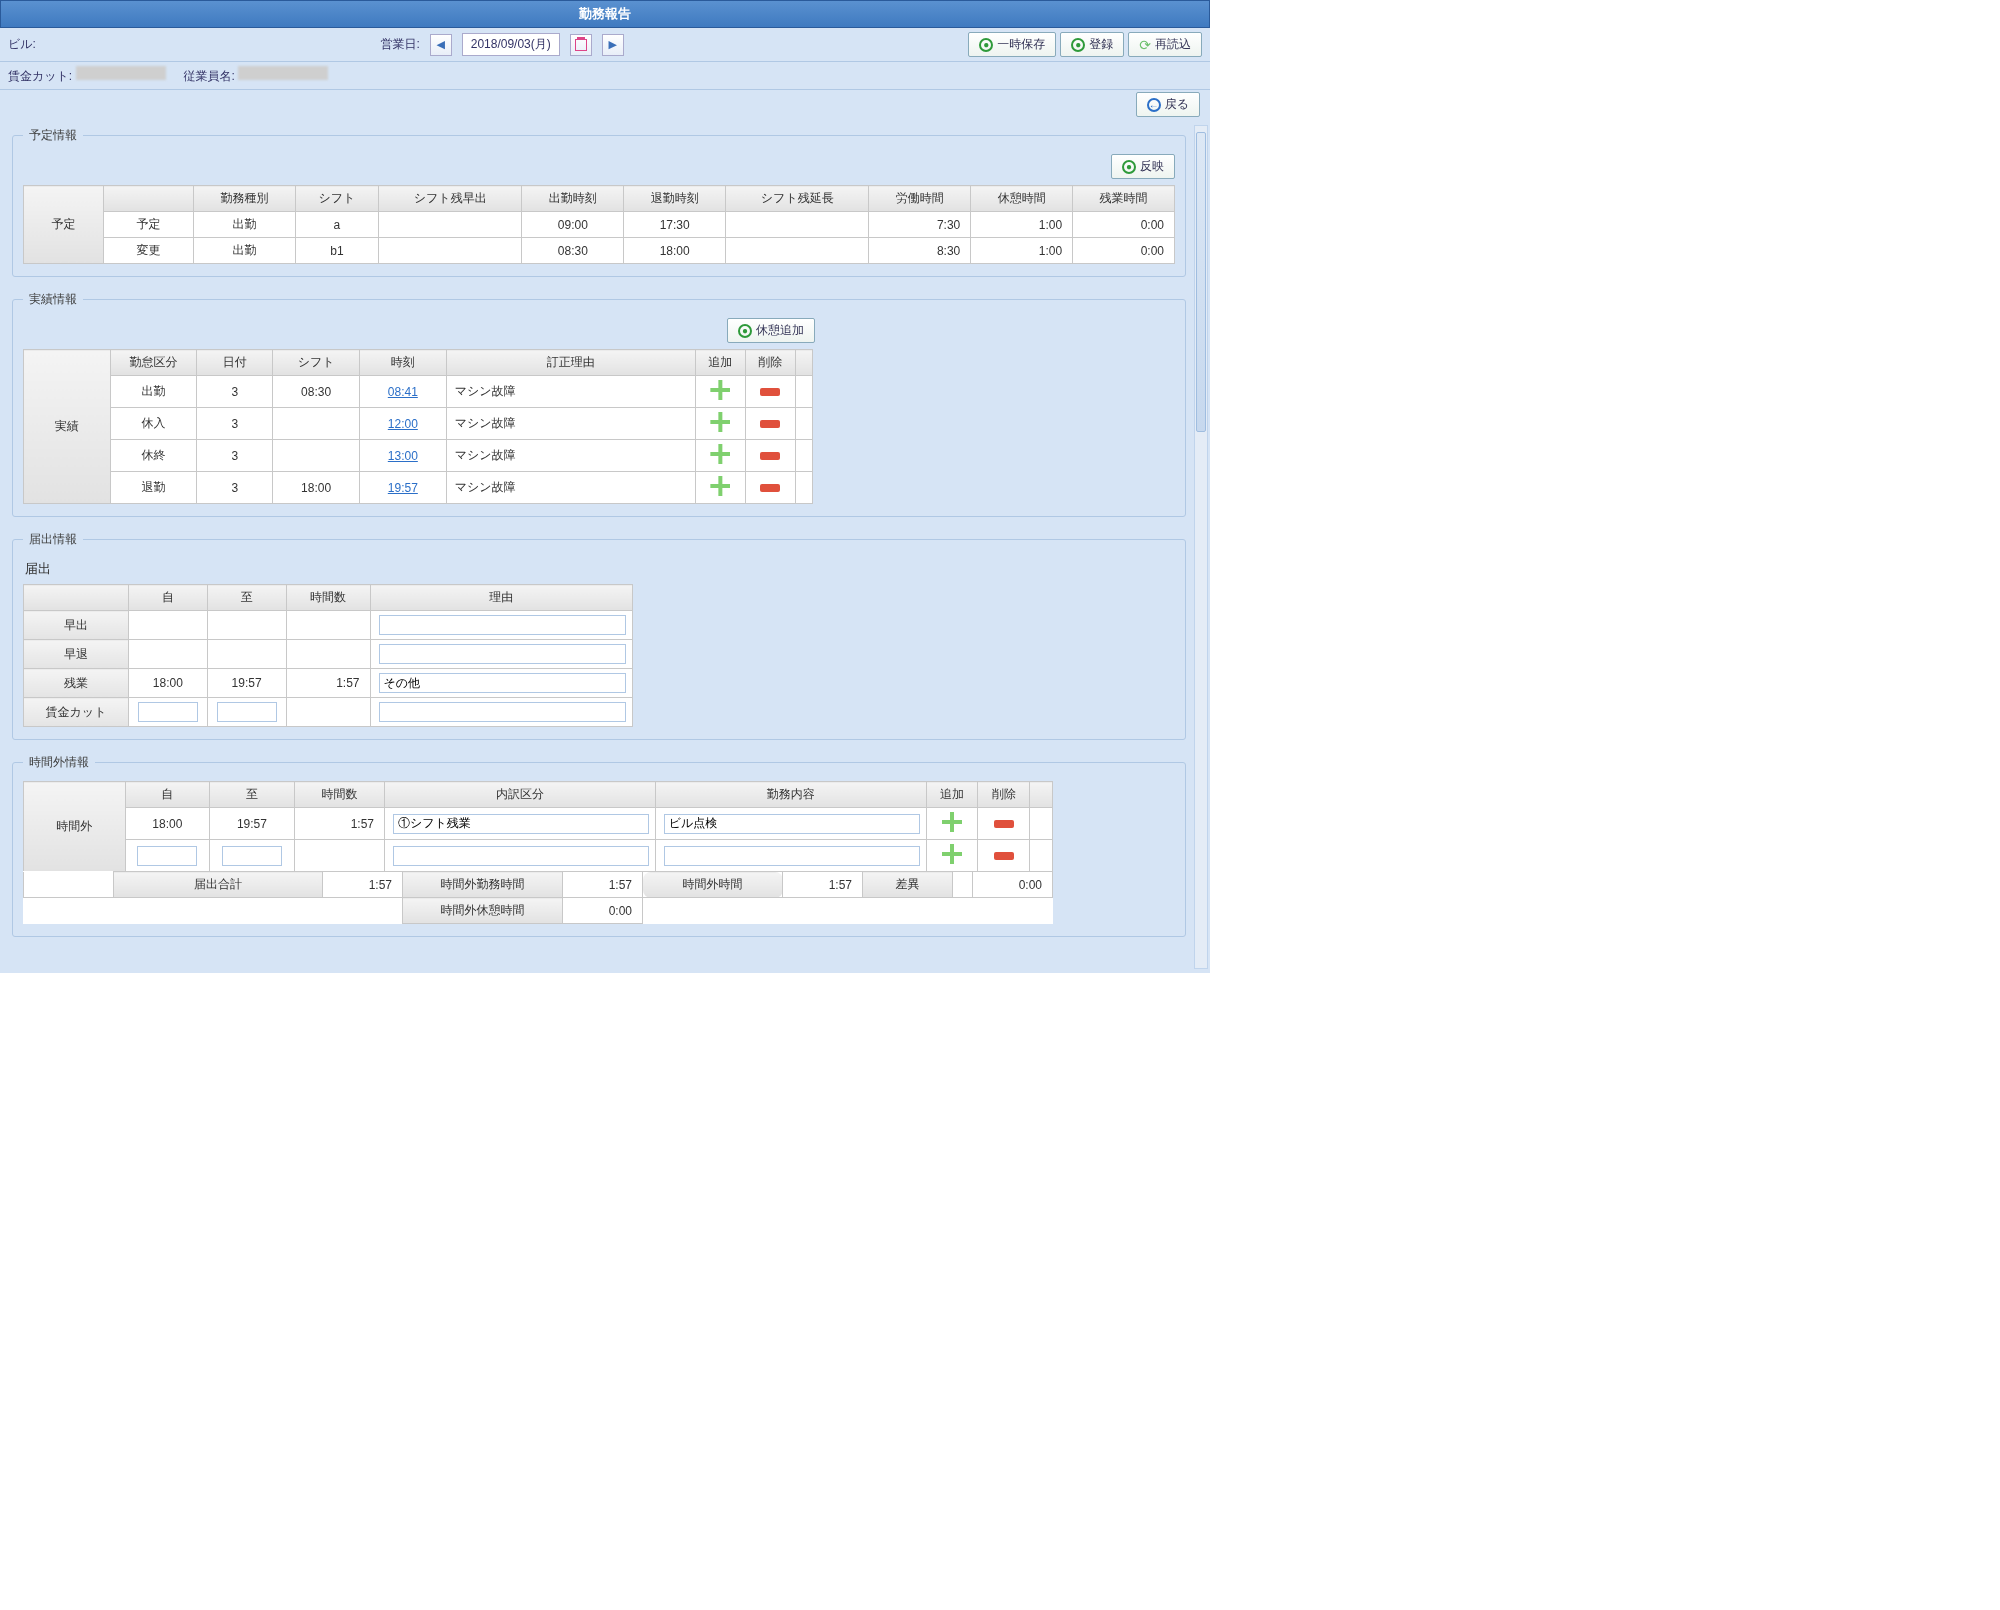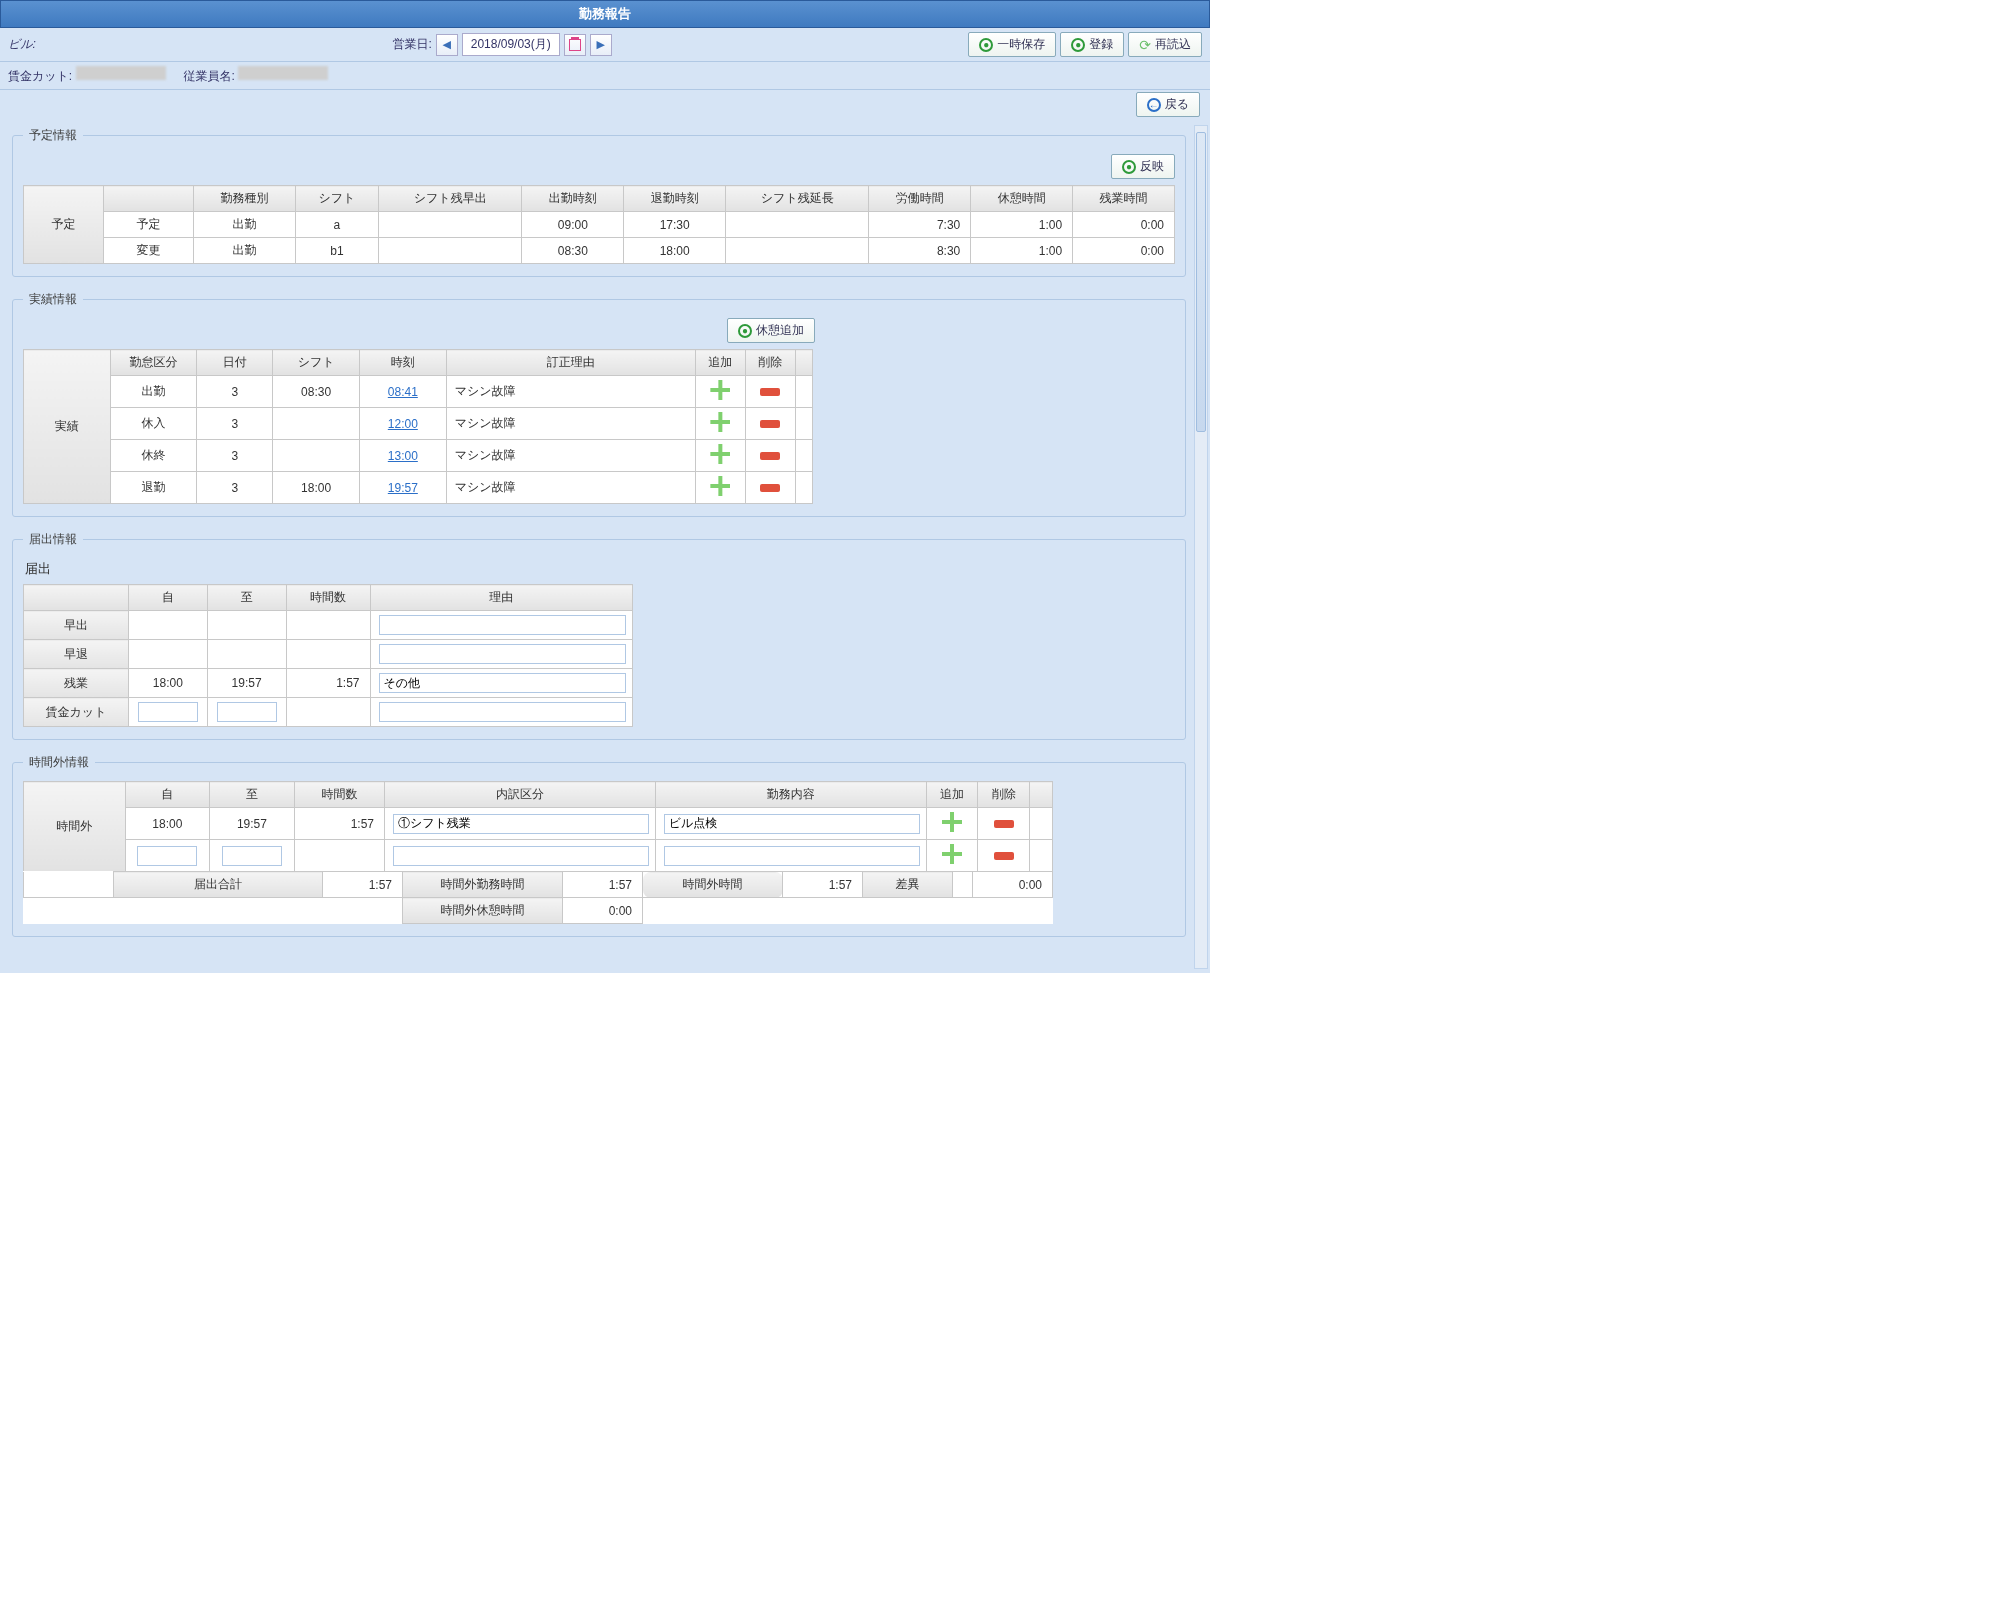--- a/index.html
+++ b/index.html
@@ -26,22 +26,22 @@
   font-size: 13px;
   border: 1px solid #2a5a9a;
 }
 .toolbar {
   background: #d6e4f5;
   padding: 4px 8px;
   display: flex;
   align-items: center;
   border-bottom: 1px solid #b0c8e4;
 }
-.toolbar .left { display: flex; align-items: center; gap: 6px; font-style: italic; }
-.toolbar .center { flex: 1; display: flex; align-items: center; justify-content: center; gap: 4px; }
+.toolbar .left { display: flex; align-items: center; gap: 6px; }
+.toolbar .center { flex: 1; display: flex; align-items: center; justify-content: center; gap: 10px; }
 .toolbar .right { display: flex; align-items: center; gap: 4px; }
 .label { color: #336; }
 .date-box {
   background: #fff;
   border: 1px solid #aac;
   padding: 2px 8px;
   font-size: 12px;
   color: #336;
 }
 .arrow-btn {

